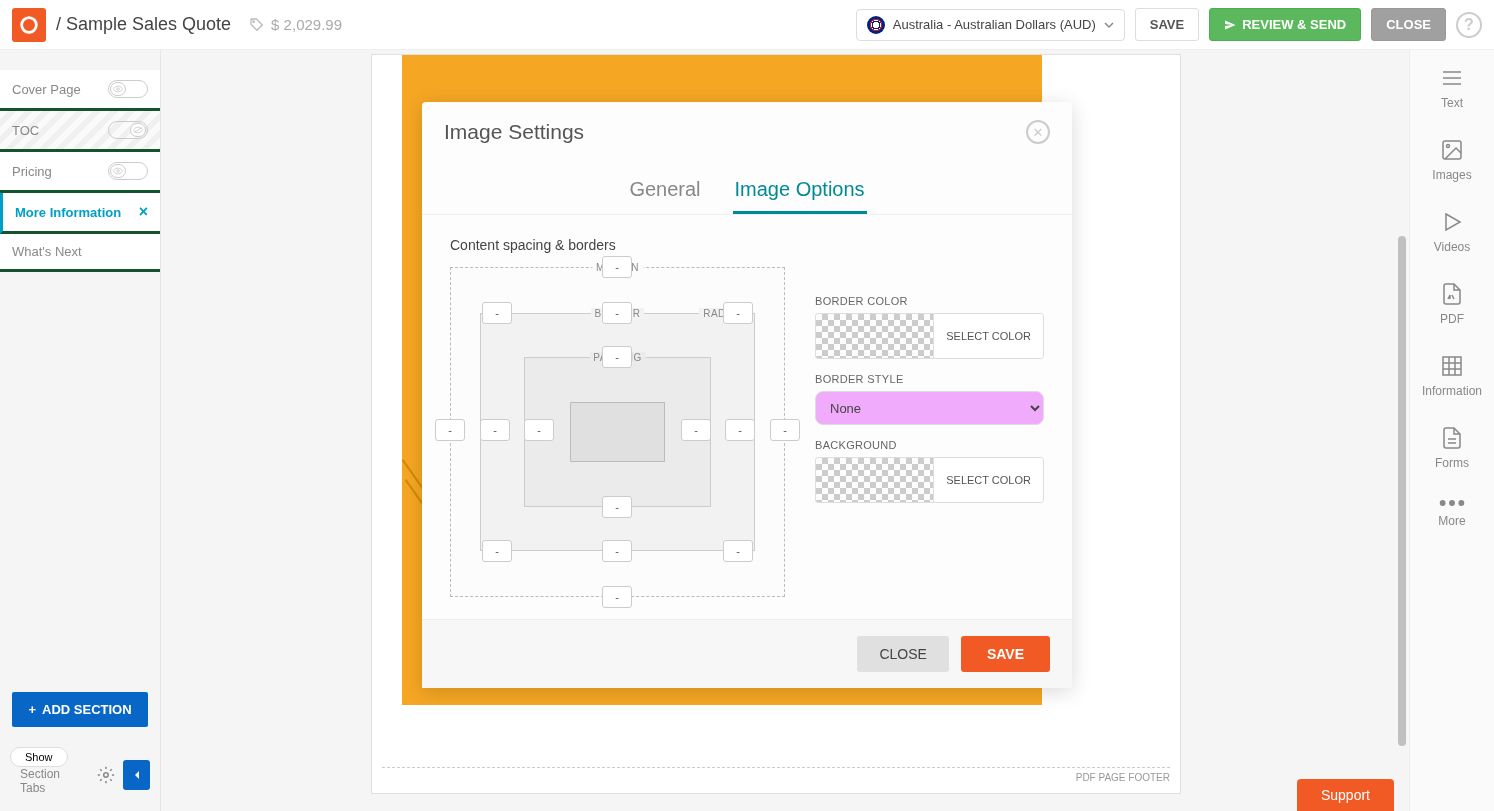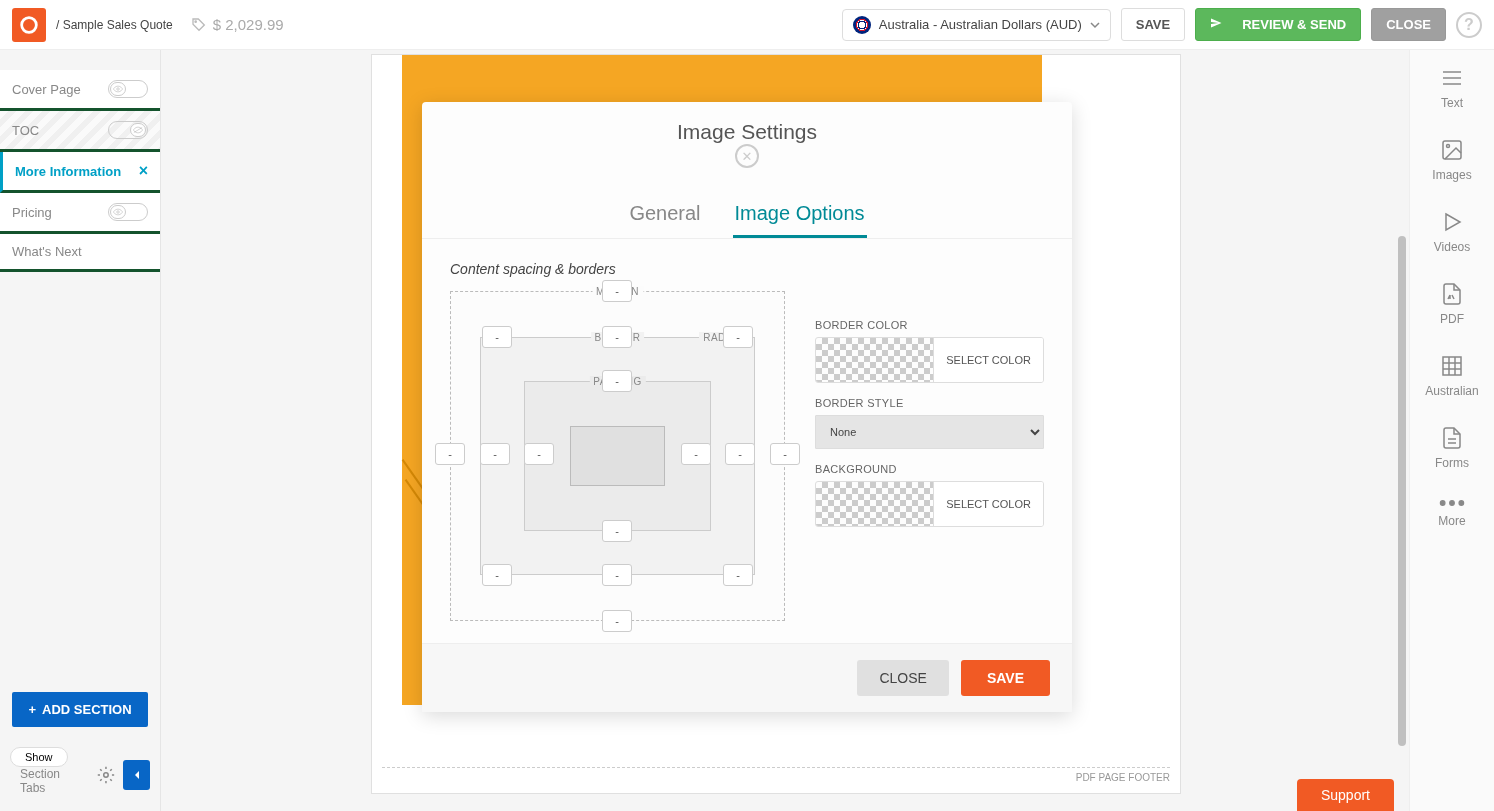--- a/index.html
+++ b/index.html
@@ -2,28 +2,28 @@
 <html><head>
 <meta charset="utf-8">
 <style>
 * { box-sizing: border-box; margin: 0; padding: 0; font-family: -apple-system, BlinkMacSystemFont, "Segoe UI", Arial, sans-serif; }
 body { width: 1494px; height: 811px; overflow: hidden; background: #fff; position: relative; }
 
 
 .header { height: 50px; display: flex; align-items: center; padding: 0 12px; border-bottom: 1px solid #eee; position: relative; z-index: 10; background: #fff; }
 .logo { width: 34px; height: 34px; background: #f15a24; border-radius: 3px; display: flex; align-items: center; justify-content: center; margin-right: 10px; }
 .logo svg { width: 22px; height: 22px; }
-.title { font-size: 12px; color: #444; }
+.title { font-size: 18px; color: #444; }
 .price-tag { display: flex; align-items: center; margin-left: 18px; color: #aaa; font-size: 15px; }
 .price-tag svg { margin-right: 6px; }
 .header-right { margin-left: auto; display: flex; align-items: center; gap: 10px; }
 .currency-btn { display: flex; align-items: center; gap: 8px; background: #fff; border: 1px solid #ddd; border-radius: 4px; padding: 6px 10px; font-size: 13px; color: #444; }
 .flag { width: 18px; height: 18px; border-radius: 50%; background: radial-gradient(circle at center, #fff 25%, #00247d 25% 35%, #fff 35% 40%, #cf142b 40% 48%, #00247d 48%); }
 .btn { border: 1px solid #ddd; background: #fff; padding: 8px 14px; border-radius: 3px; font-size: 13px; font-weight: 600; color: #555; cursor: pointer; }
-.btn-green { background: #5cb85c; border-color: #4cae4c; color: #fff; display: flex; align-items: flex-start; gap: 20px; }
+.btn-green { background: #5cb85c; border-color: #4cae4c; color: #fff; display: flex; align-items: center; gap: 6px; }
 .btn-gray { background: #a0a0a0; border-color: #999; color: #fff; }
 .help-icon { width: 26px; height: 26px; border: 2px solid #ccc; border-radius: 50%; display: flex; align-items: center; justify-content: center; color: #ccc; font-size: 16px; font-weight: bold; }
 
 
 .left-sidebar { position: absolute; top: 50px; left: 0; width: 161px; height: calc(100% - 50px); background: #f5f5f5; border-right: 1px solid #e5e5e5; display: flex; flex-direction: column; }
 .section-list { flex: 1; padding-top: 20px; }
 .section-item { padding: 10px 12px; font-size: 13px; color: #888; display: flex; align-items: center; justify-content: space-between; border-bottom: 3px solid #14532d; background: #fff; position: relative; }
 .section-item.striped { background-image: repeating-linear-gradient(135deg, #fafafa 0 6px, #f0f0f0 6px 12px); }
 .section-item.active { color: #00a0c6; font-weight: 600; border-left: 3px solid #00a0c6; }
 .toggle-eye { width: 40px; height: 18px; border: 1px solid #ccc; border-radius: 10px; display: flex; align-items: center; justify-content: flex-start; padding: 1px; }
@@ -52,28 +52,28 @@
 .scroll-track { position: absolute; top: 54px; right: 86px; width: 10px; bottom: 22px; }
 .scroll-thumb { position: absolute; top: 182px; width: 8px; height: 510px; background: #c0c0c0; border-radius: 4px; }
 
 
 .right-sidebar { position: absolute; top: 50px; right: 0; width: 85px; height: calc(100% - 50px); background: #fafafa; border-left: 1px solid #eee; display: flex; flex-direction: column; align-items: center; padding-top: 16px; gap: 28px; }
 .tool-item { display: flex; flex-direction: column; align-items: center; gap: 6px; color: #888; font-size: 12px; cursor: pointer; }
 .tool-item svg { stroke: #888; }
 
 
 .modal { position: absolute; top: 102px; left: 422px; width: 650px; background: #fdfdfd; border-radius: 4px; box-shadow: 0 4px 20px rgba(0,0,0,0.15); z-index: 20; }
-.modal-header { padding: 18px 22px; display: flex; justify-content: space-between; align-items: center; flex-direction: column; }
+.modal-header { padding: 18px 22px; display: flex; justify-content: space-between; align-items: center; }
 .modal-title { font-size: 21px; font-weight: 300; color: #555; }
 .modal-close { width: 24px; height: 24px; border: 2px solid #ccc; border-radius: 50%; display: flex; align-items: center; justify-content: center; color: #ccc; font-size: 13px; cursor: pointer; }
 .modal-tabs { display: flex; justify-content: center; gap: 30px; border-bottom: 1px solid #eee; margin-top: 6px; }
 .tab { padding: 10px 2px; font-size: 20px; color: #888; cursor: pointer; }
 .tab.active { color: #008a96; border-bottom: 3px solid #008a96; font-weight: 500; }
 .modal-body { padding: 22px 28px; }
-.section-heading { font-size: 14px; color: #444; margin-bottom: 14px; font-style: italic; }
+.section-heading { font-size: 14px; color: #444; margin-bottom: 14px; }
 
 
 .boxmodel-wrap { display: flex; gap: 30px; }
 .boxmodel { position: relative; width: 335px; height: 330px; }
 .bm-layer { position: absolute; display: flex; align-items: flex-start; justify-content: center; }
 .bm-margin { top: 0; left: 0; right: 0; bottom: 0; border: 1px dashed #bbb; background: #fcfcfc; }
 .bm-border { top: 46px; left: 30px; right: 30px; bottom: 46px; border: 1px solid #ccc; background: #f2f2f2; }
 .bm-padding { top: 90px; left: 74px; right: 74px; bottom: 90px; border: 1px solid #ccc; background: #ebebeb; }
 .bm-content { top: 135px; left: 120px; right: 120px; bottom: 135px; border: 1px solid #bbb; background: #e0e0e0; }
 .bm-label { position: absolute; font-size: 10px; color: #888; letter-spacing: 0.5px; background: inherit; padding: 0 4px; }
@@ -82,21 +82,21 @@
 .bm-border .bm-label.radius { left: auto; right: 6px; transform:none; top: -6px; }
 .bm-padding .bm-label { top: -6px; left: 50%; transform: translateX(-50%); background:#ebebeb;}
 .bm-input { position: absolute; width: 30px; height: 22px; background: #fff; border: 1px solid #ccc; border-radius: 3px; text-align: center; font-size: 11px; color: #555; }
 
 
 .controls { flex: 1; padding-top: 14px; }
 .control-label { font-size: 11px; color: #666; letter-spacing: 0.3px; margin-bottom: 6px; margin-top: 14px; }
 .color-picker-row { display: flex; border: 1px solid #ddd; border-radius: 3px; overflow: hidden; height: 46px; }
 .checker { flex: 1; background-image: linear-gradient(45deg,#ccc 25%,transparent 25%),linear-gradient(-45deg,#ccc 25%,transparent 25%),linear-gradient(45deg,transparent 75%,#ccc 75%),linear-gradient(-45deg,transparent 75%,#ccc 75%); background-size: 12px 12px; background-position: 0 0,0 6px,6px -6px,-6px 0; }
 .select-color-btn { background: #fff; border: none; border-left: 1px solid #ddd; padding: 0 12px; font-size: 11px; color: #555; }
-.style-select { width: 100%; height: 34px; border: 1px solid #ddd; border-radius: 1px; padding: 0 10px; font-size: 11px; color: #444; background: #e5e5e5; }
+.style-select { width: 100%; height: 34px; border: 1px solid #ddd; border-radius: 8px; padding: 0 10px; font-size: 13px; color: #444; background: #f0abfc; }
 
 
 .modal-footer { padding: 16px 22px; display: flex; justify-content: flex-end; gap: 12px; border-top: 1px solid #eee; background: #f7f7f7; }
 .btn-close-modal { background: #e0e0e0; border: none; padding: 10px 22px; font-size: 14px; color: #444; border-radius: 3px; }
 .btn-save-modal { background: #f15a24; border: none; padding: 10px 26px; font-size: 14px; color: #fff; font-weight: 600; border-radius: 3px; }
 
 
 .support-btn { position: absolute; bottom: 0; right: 100px; background: #f15a24; color: #fff; padding: 8px 24px; border-radius: 4px 4px 0 0; font-size: 14px; font-weight: 500; z-index: 30; }
 </style>
 </head>
@@ -153,35 +153,35 @@
       <span>TOC</span>
       <span class="toggle-eye off">
           <span class="knob">
             <svg width="10" height="8" viewBox="0 0 24 16" stroke="#999" fill="none">
               <path d="M1 8s4-7 11-7 11 7 11 7-4 7-11 7S1 8 1 8z"></path>
               <line x1="2" y1="14" x2="22" y2="2"></line>
             </svg>
           </span>
         </span>
     </div>
-    <div class="section-item active">
-      <span>More Information</span>
-      <span class="close-x">×</span>
-    </div>
     <div class="section-item">
       <span>Pricing</span>
       <span class="toggle-eye">
           <span class="knob">
             <svg width="10" height="8" viewBox="0 0 24 16" stroke="#999" fill="none">
               <path d="M1 8s4-7 11-7 11 7 11 7-4 7-11 7S1 8 1 8z"></path>
               <circle cx="12" cy="8" r="3"></circle>
             </svg>
           </span>
         </span>
     </div>
+    <div class="section-item active">
+      <span>More Information</span>
+      <span class="close-x">×</span>
+    </div>
     <div class="section-item">
       <span>What's Next</span>
     </div>
   </div>
   <button class="add-section-btn">
     <span>+</span>
     <span>ADD SECTION</span>
   </button>
   <div class="bottom-controls">
     <div>
@@ -245,21 +245,21 @@
     <span>PDF</span>
   </div>
   <div class="tool-item">
     <svg width="28" height="24" viewBox="0 0 24 24" fill="none" stroke-width="1.5">
         <rect x="3" y="3" width="18" height="18"></rect>
         <line x1="3" y1="9" x2="21" y2="9"></line>
         <line x1="3" y1="15" x2="21" y2="15"></line>
         <line x1="9" y1="3" x2="9" y2="21"></line>
         <line x1="15" y1="3" x2="15" y2="21"></line>
       </svg>
-    <span>Australian</span>
+    <span>Information</span>
   </div>
   <div class="tool-item">
     <svg width="28" height="24" viewBox="0 0 24 24" fill="none" stroke-width="1.5">
         <path d="M14 2H6a2 2 0 00-2 2v16a2 2 0 002 2h12a2 2 0 002-2V8z"></path>
         <polyline points="14 2 14 8 20 8"></polyline>
         <line x1="8" y1="13" x2="16" y2="13"></line>
         <line x1="8" y1="17" x2="16" y2="17"></line>
       </svg>
     <span>Forms</span>
   </div>

